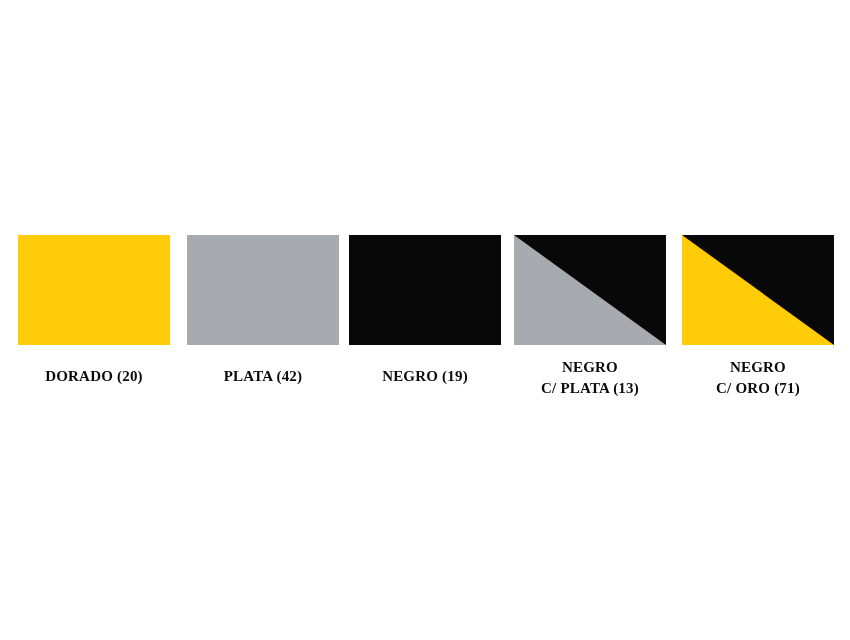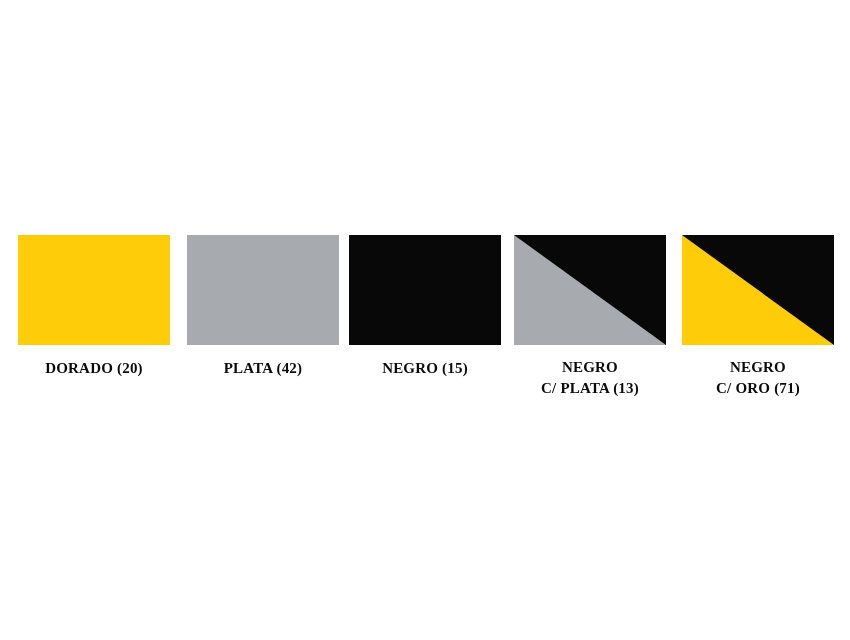--- a/index.html
+++ b/index.html
@@ -43,21 +43,21 @@
     overflow: hidden;
   }
 
   .swatch-chip svg {
     display: block;
     width: 152px;
     height: 110px;
   }
 
   .swatch-label {
-    margin-top: 13px;
+    margin-top: 21px;
     text-align: center;
     font-family: "Liberation Serif", "DejaVu Serif", serif;
     font-weight: bold;
     font-size: 15px;
     line-height: 21px;
     color: #0b0b0b;
     letter-spacing: 0.2px;
     white-space: pre-line;
   }
 
@@ -88,21 +88,21 @@
     </div>
     <div class="swatch-label" style="color: rgb(11, 11, 11);">PLATA (42)</div>
   </div>
 
   <div class="swatch-item pos-2">
     <div class="swatch-chip">
       <svg viewBox="0 0 152 110" preserveAspectRatio="none">
         <rect id="c2-bg" x="0" y="0" width="152" height="110" fill="#080808"></rect>
       </svg>
     </div>
-    <div class="swatch-label" style="color: rgb(11, 11, 11);">NEGRO (15)</div>
+    <div class="swatch-label" style="color: rgb(11, 11, 11);">NEGRO (19)</div>
   </div>
 
   <div class="swatch-item pos-3">
     <div class="swatch-chip">
       <svg viewBox="0 0 152 110" preserveAspectRatio="none">
         <rect id="c3-bg" x="0" y="0" width="152" height="110" fill="#080808"></rect>
         <polygon id="c3-tri" points="0,0 0,110 152,110" fill="#A7AAAE"></polygon>
       </svg>
     </div>
     <div class="swatch-label" style="color: rgb(11, 11, 11);">NEGRO

